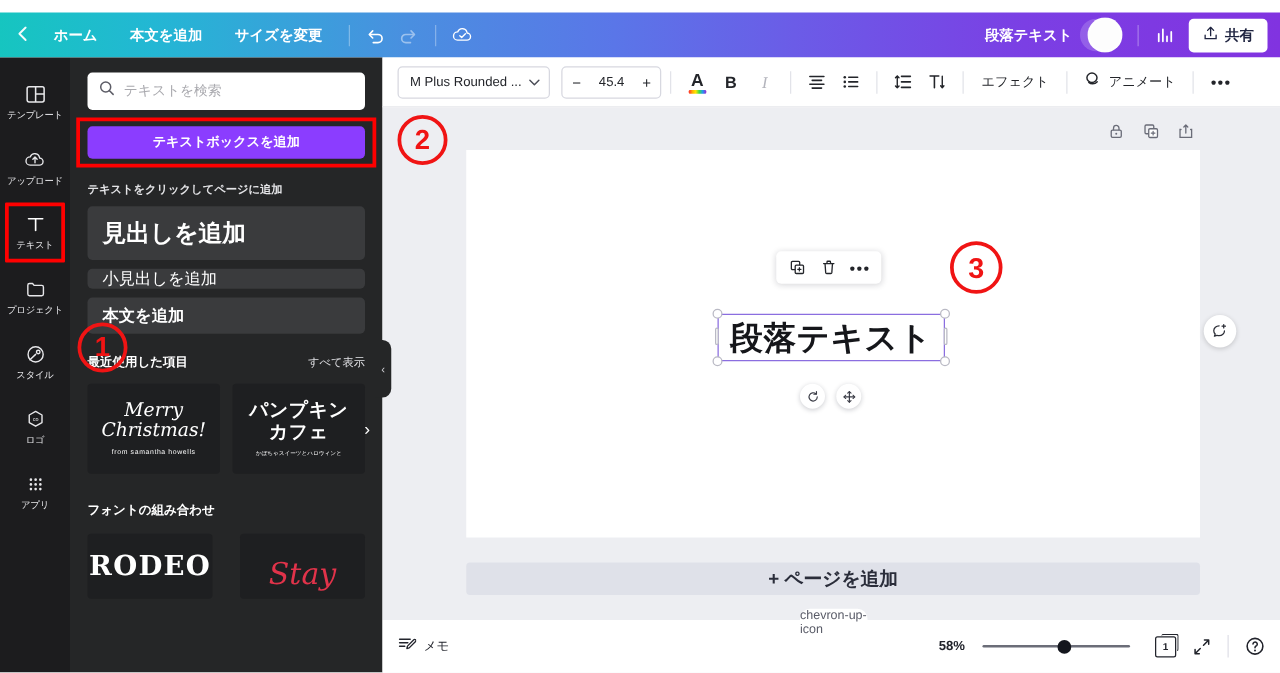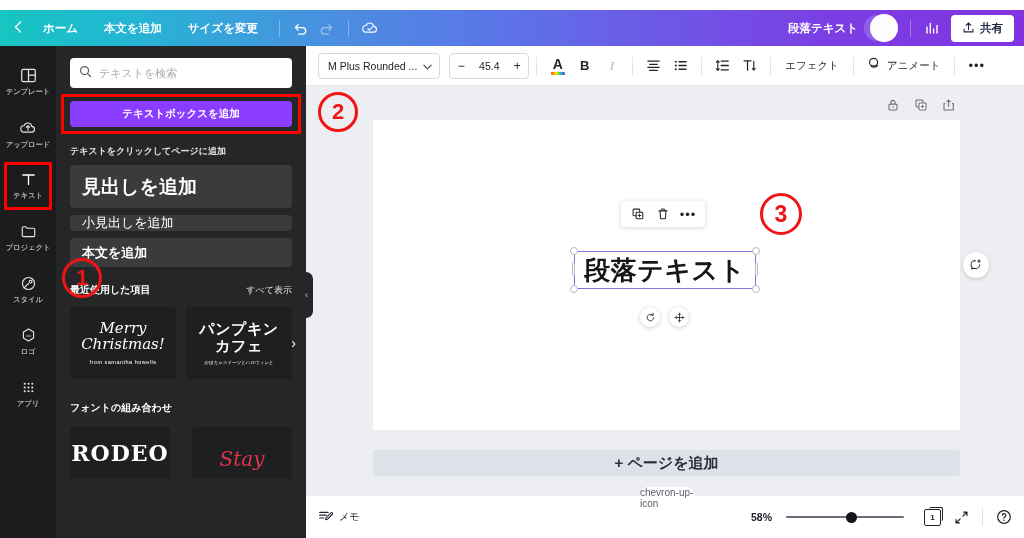--- a/index.html
+++ b/index.html
@@ -115,21 +115,21 @@
   }
   .rc-script { color: #fff; font-family: "DejaVu Serif", serif; font-style: italic; font-size: 15px; line-height: 1.05; text-align: center; }
   .rc-sub { color: #fff; font-size: 5.5px; margin-top: 6px; letter-spacing: .5px; }
   .rc-jp { color: #fff; font-weight: 700; font-size: 15px; line-height: 1.12; text-align: center; letter-spacing: .5px; }
   .rc-jp-sub { color: #fff; font-size: 4.5px; margin-top: 5px; }
   .recent-arrow { color: #fff; font-size: 14px; position: absolute; right: -4px; top: 28px; cursor: pointer; }
   .combos-title { font-size: 10px; font-weight: 700; color: #fff; margin-top: 22px; }
   .combos-row { display: flex; gap: 22px; margin-top: 12px; }
   .combo-card { width: 110px; height: 52px; background: #1e1f21; border-radius: 3px; display:flex; align-items:center; justify-content:center; overflow:hidden; cursor:pointer; }
   .cc-rodeo { color: #fff; font-weight: 700; font-size: 22px; letter-spacing: 1px; font-family: "DejaVu Serif", serif; }
-  .cc-stay { color: #e1334a; font-family: "DejaVu Serif", serif; font-style: italic; font-size: 20px; line-height: .95; text-align:right;margin-top:12px; }
+  .cc-stay { color: #e1334a; font-family: "DejaVu Serif", serif; font-style: italic; font-size: 24px; line-height: .95; text-align:right;margin-top:12px; }
 
   .panel-collapse {
     position: absolute; left: 300px; top: 272px; width: 13px; height: 46px;
     background: #252627; border-radius: 0 7px 7px 0;
     display: flex; align-items: center; justify-content: center;
     color: #cfcfd4; font-size: 9px; cursor: pointer; z-index: 5;
   }
 
   
   .toolbar {

